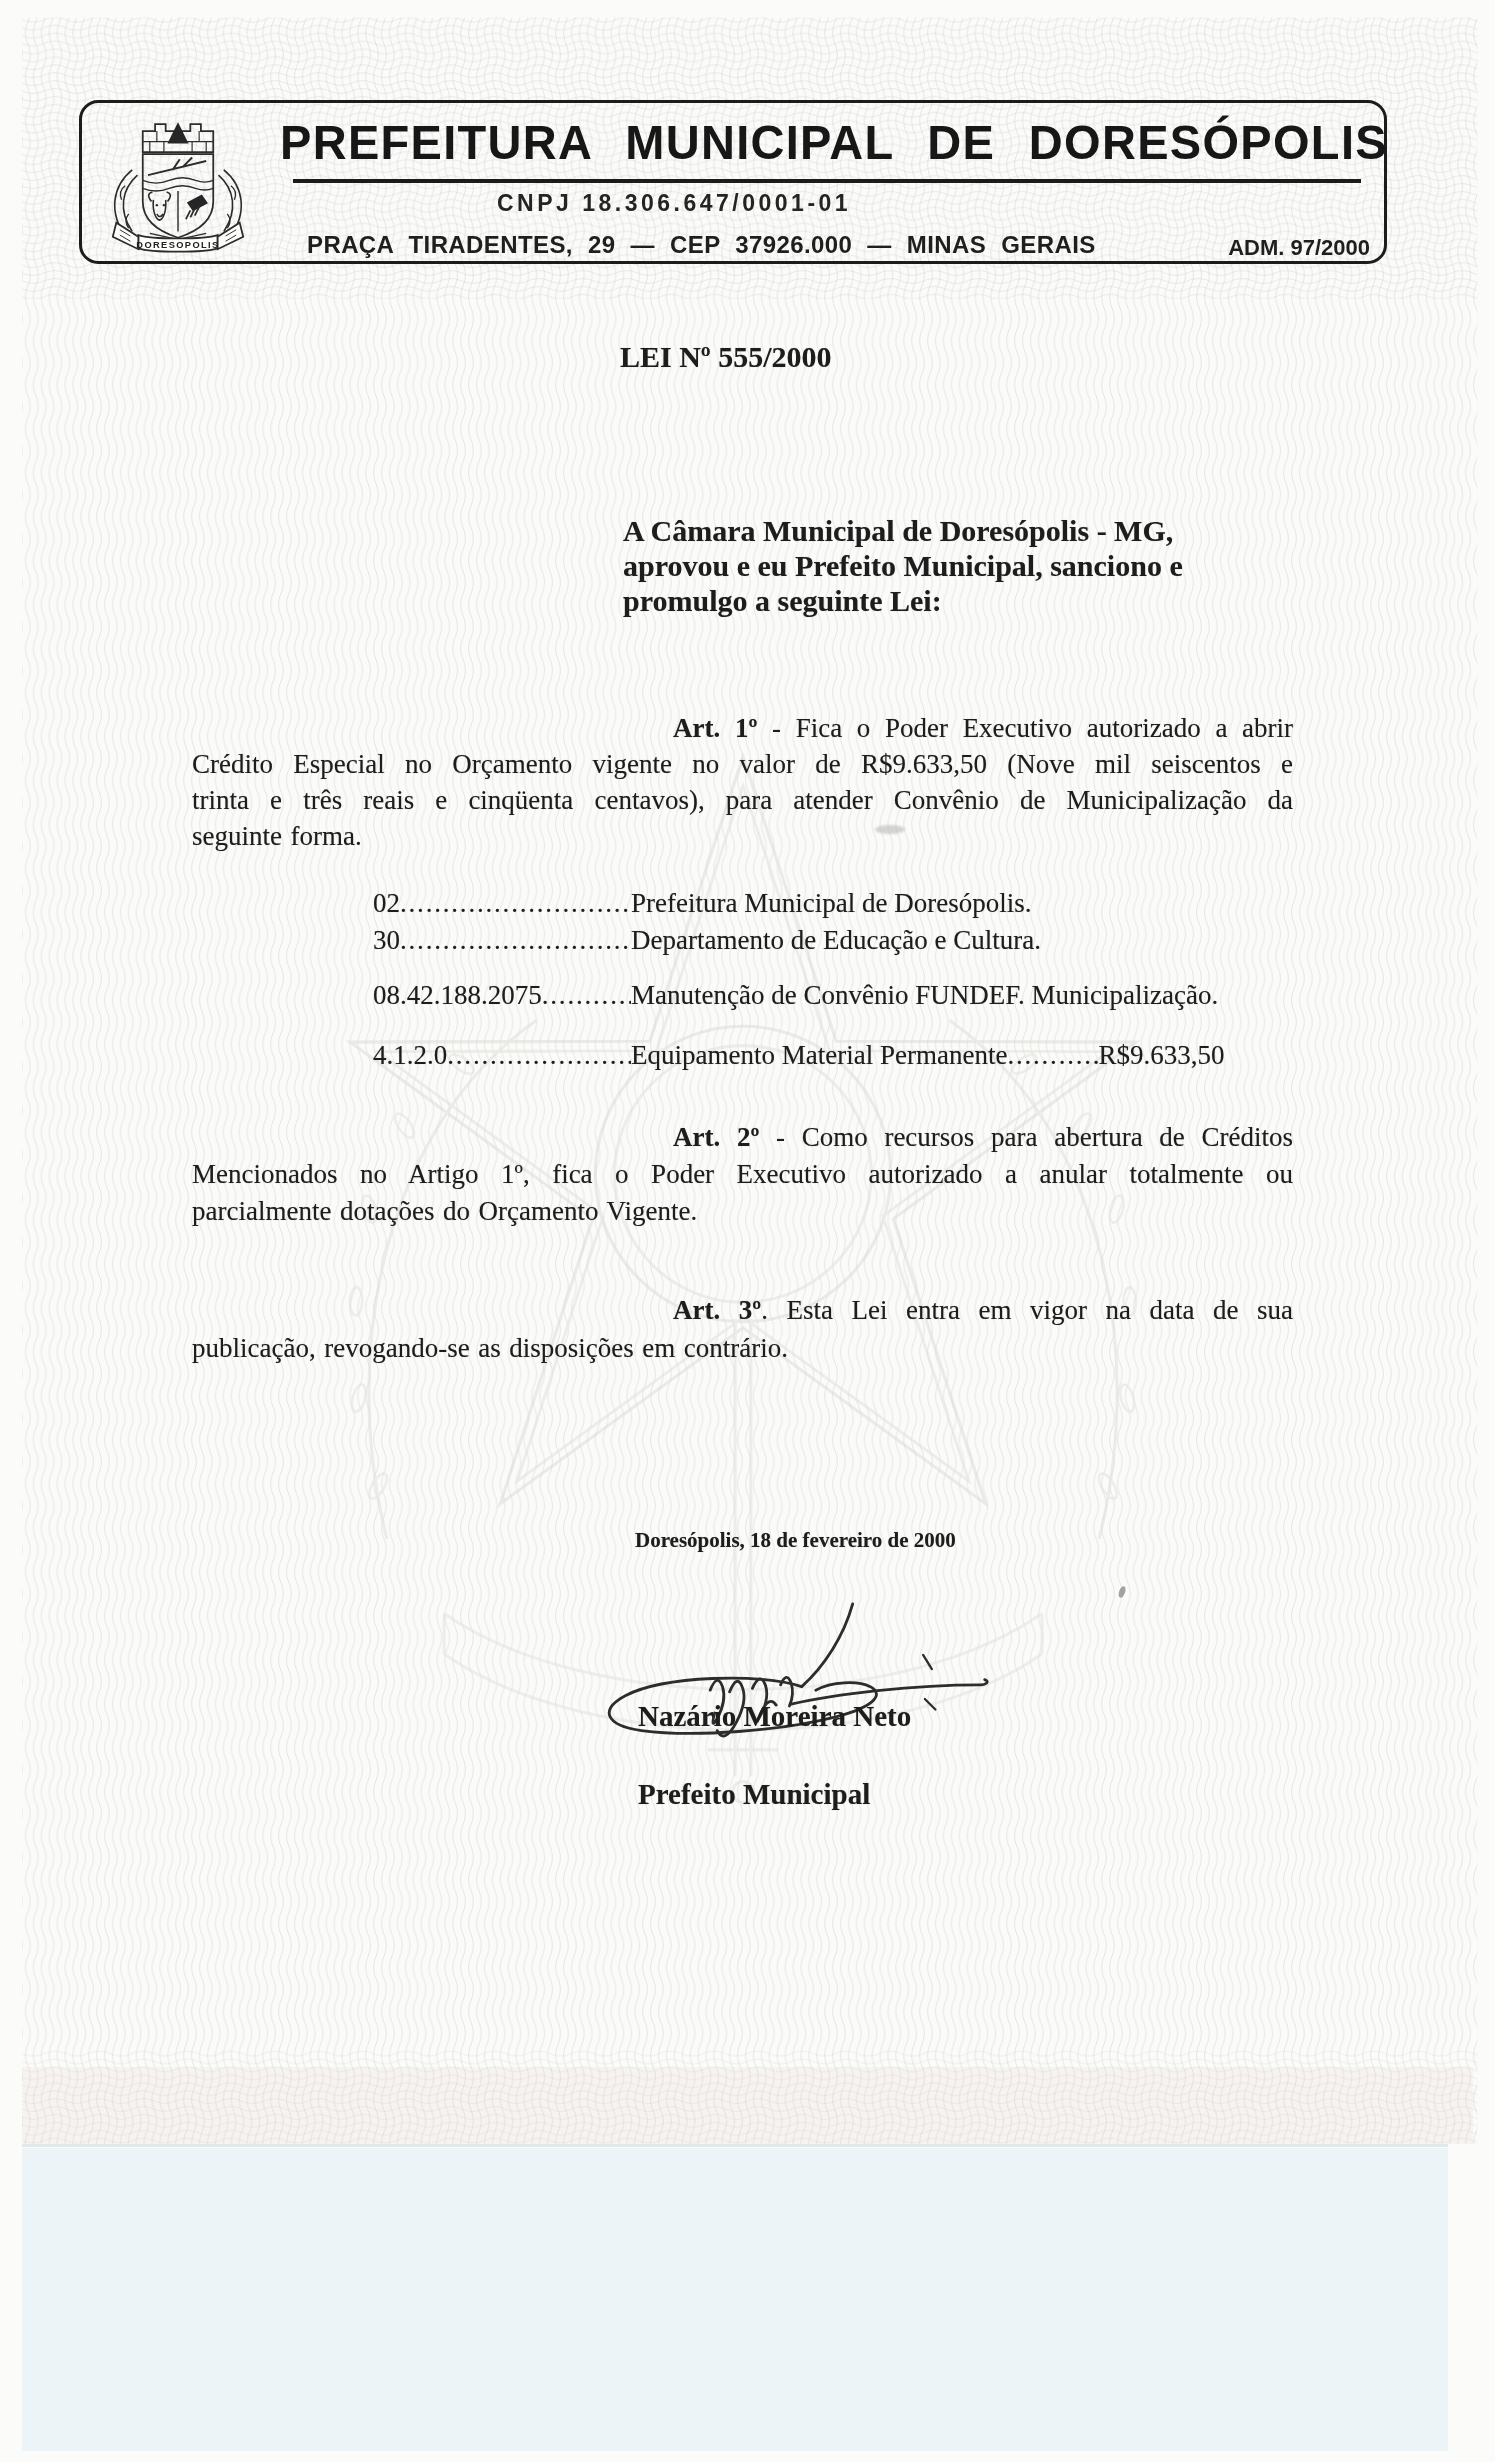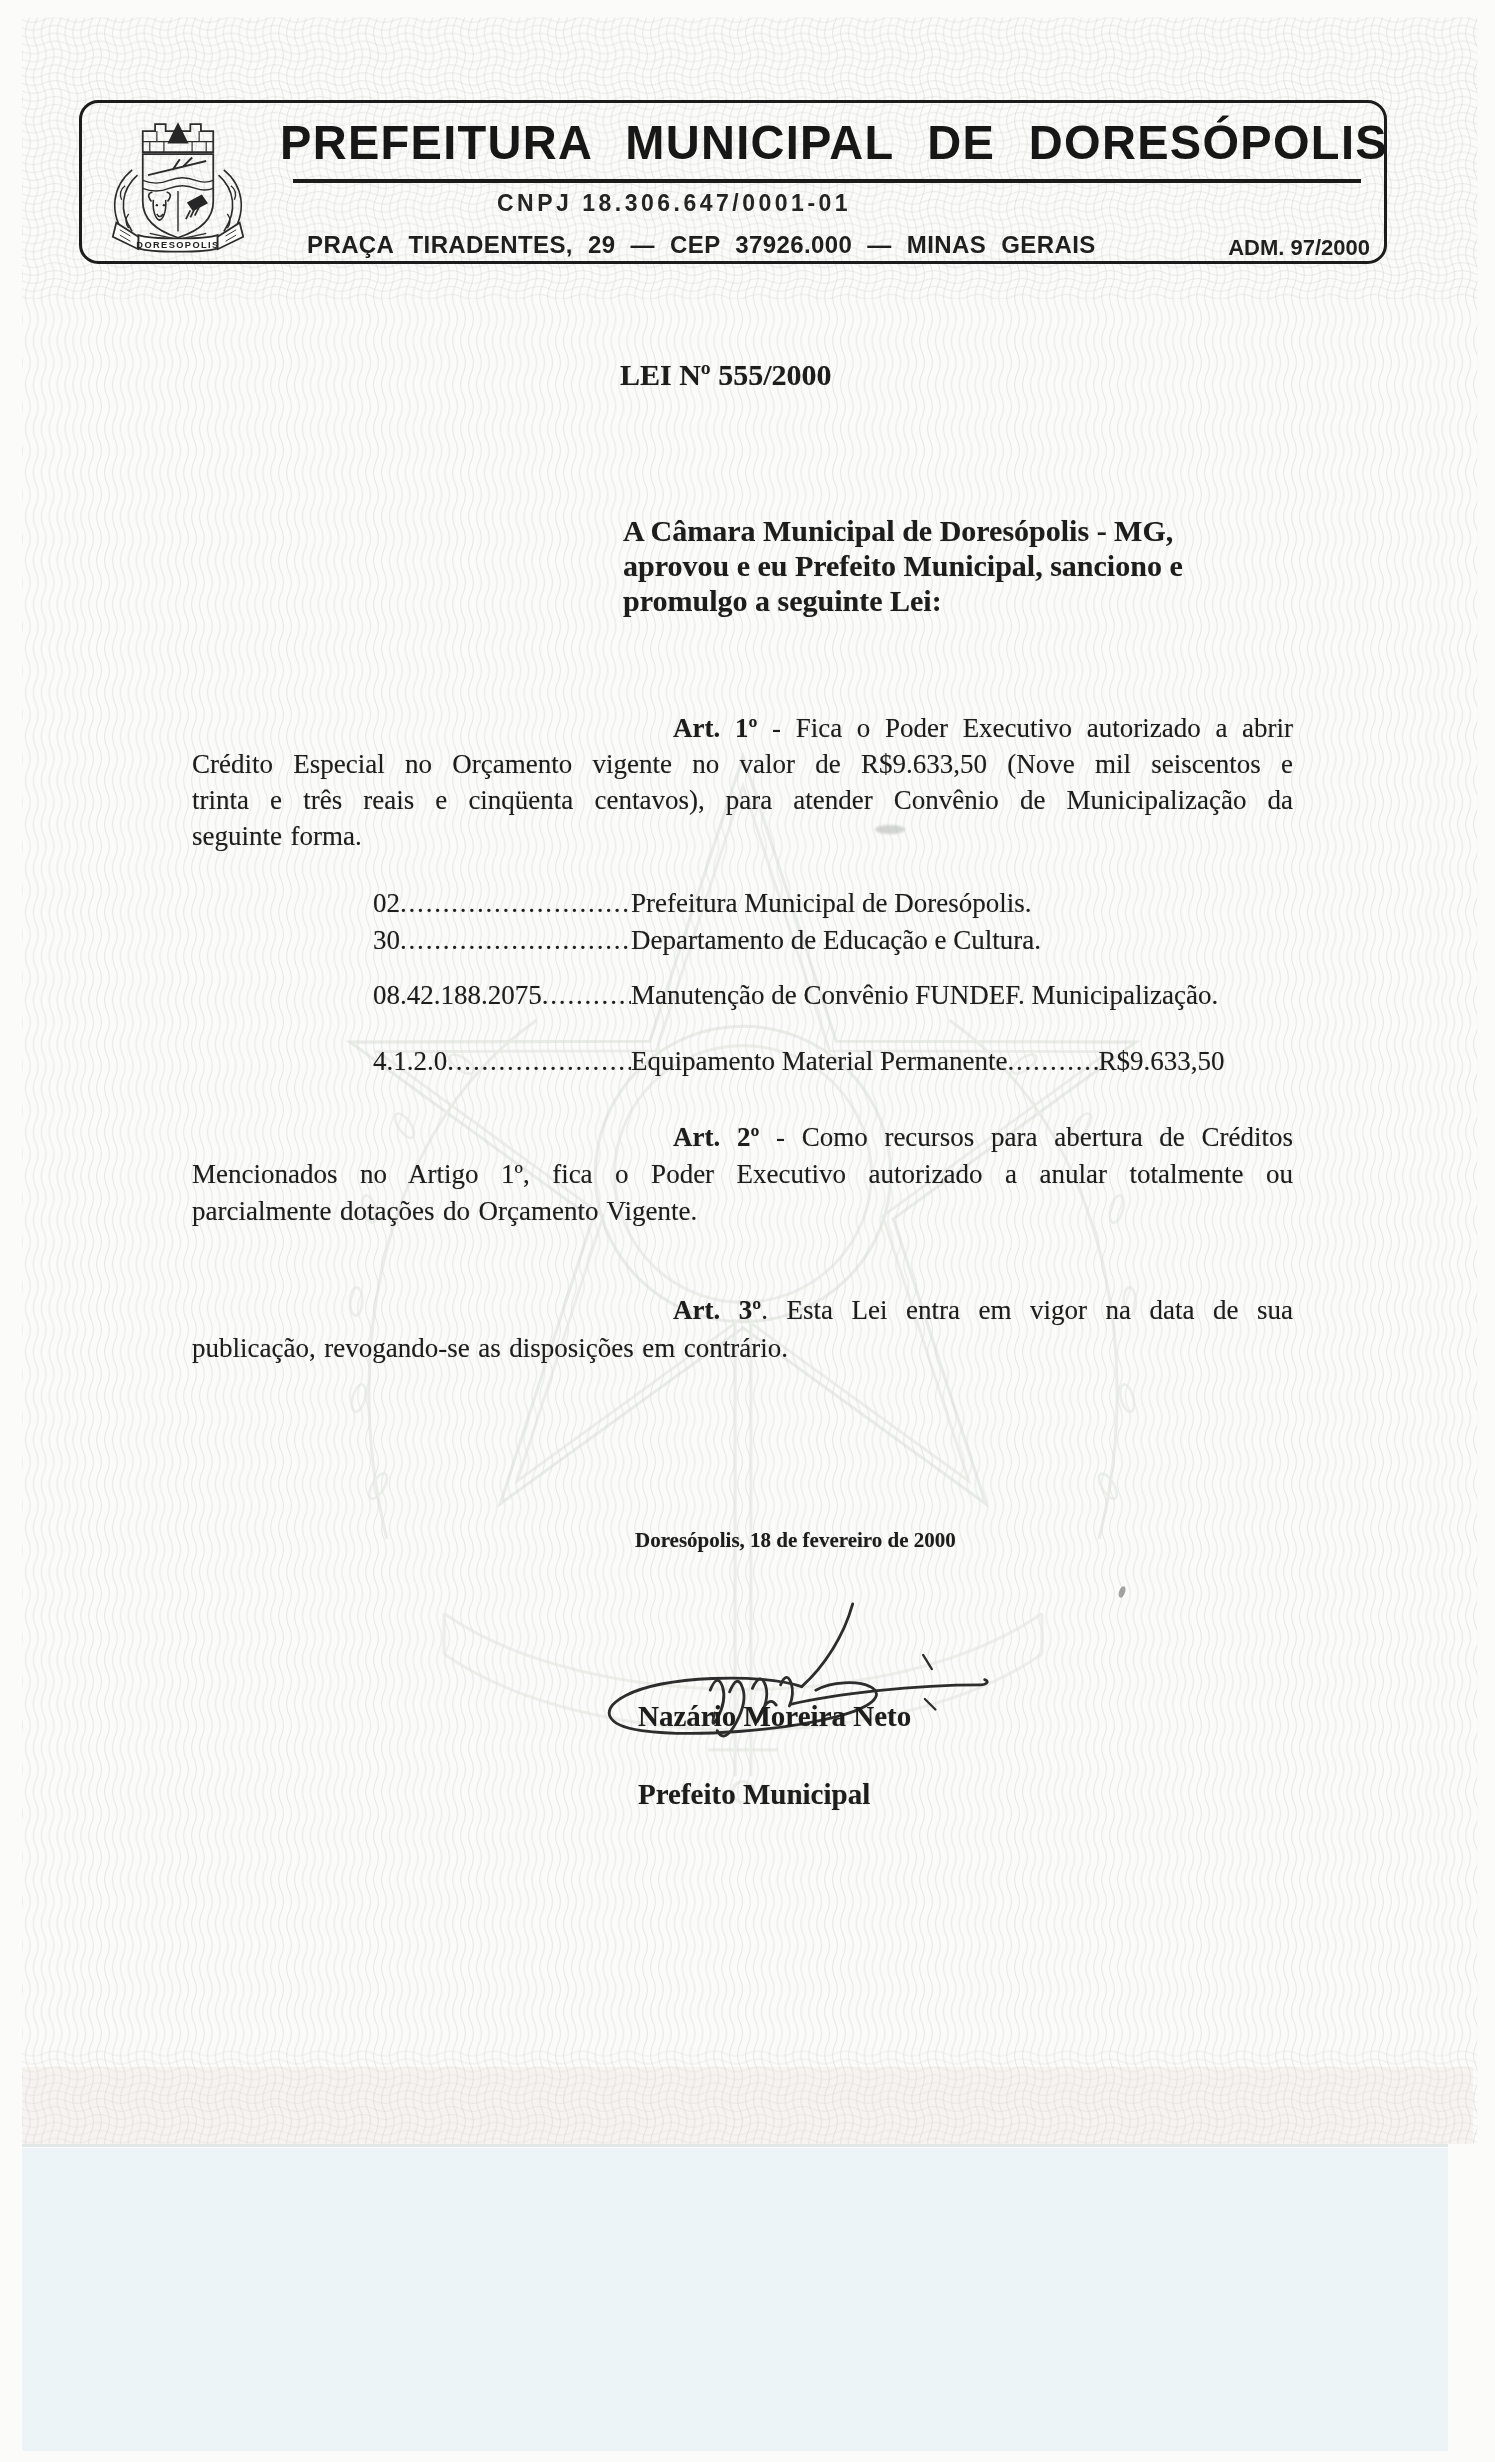--- a/index.html
+++ b/index.html
@@ -26,35 +26,35 @@
     transform:scaleY(1.04);white-space:nowrap;}
   .lh-rule{position:absolute;left:211px;top:76px;width:1068px;height:3.5px;background:#1b1b1b;}
   .cnpj{position:absolute;left:415px;top:87px;font-size:23px;font-weight:bold;
     letter-spacing:3.5px;color:#242424;white-space:nowrap;text-align:center;}
   .addr{position:absolute;left:225px;top:128px;font-size:24px;font-weight:bold;
     letter-spacing:0.4px;word-spacing:8px;white-space:nowrap;color:#1f1f1f;}
   .adm{position:absolute;right:14px;top:132px;font-size:22px;font-weight:bold;color:#1f1f1f;}
 
   
   .txt{position:absolute;text-shadow:0 0 0.9px rgba(30,30,30,0.35);}
-  .law-number{left:620px;top:358px;font-size:30px;font-weight:bold;}
+  .law-number{left:620px;top:340px;font-size:30px;font-weight:bold;}
   .preamble{left:623px;top:513px;width:580px;font-size:30px;font-weight:bold;line-height:35px;}
   .para{left:192px;width:1101px;font-size:27px;line-height:36px;word-spacing:1.8px;}
   .p-art1{top:710px;}
   .p-art2{top:1119px;line-height:37px;}
   .p-art3{top:1291px;line-height:38px;}
   .first-line{padding-left:433px;text-align:justify;text-align-last:justify;}
   .jline{text-align:justify;text-align-last:justify;}
   .lline{text-align:left;}
   .art-label{font-weight:bold;margin-left:48px;}
 
   .alloc{left:373px;top:885px;font-size:27px;line-height:37px;white-space:nowrap;}
   .alloc-row{white-space:nowrap;}
   .sp1{margin-top:18px;}
-  .sp2{margin-top:29px;}
+  .sp2{margin-top:23px;}
   .lead{display:inline-flex;width:258px;overflow:hidden;vertical-align:baseline;}
   .lead .code{white-space:pre;flex:none;}
   .lead .dots{flex:1 1 auto;min-width:0;overflow:hidden;white-space:nowrap;letter-spacing:1.8px;}
   .lead2{display:inline-flex;width:91px;overflow:hidden;vertical-align:baseline;}
   .lead2 .dots{overflow:hidden;white-space:nowrap;letter-spacing:1.8px;}
 
   .dateline{left:635px;top:1528px;font-size:21px;font-weight:bold;}
   .signer-name{left:638px;top:1700px;font-size:29px;font-weight:bold;}
   .signer-role{left:638px;top:1736px;font-size:29px;font-weight:bold;margin-top:42px;}
   svg.signature{position:absolute;left:580px;top:1574px;pointer-events:none;}

